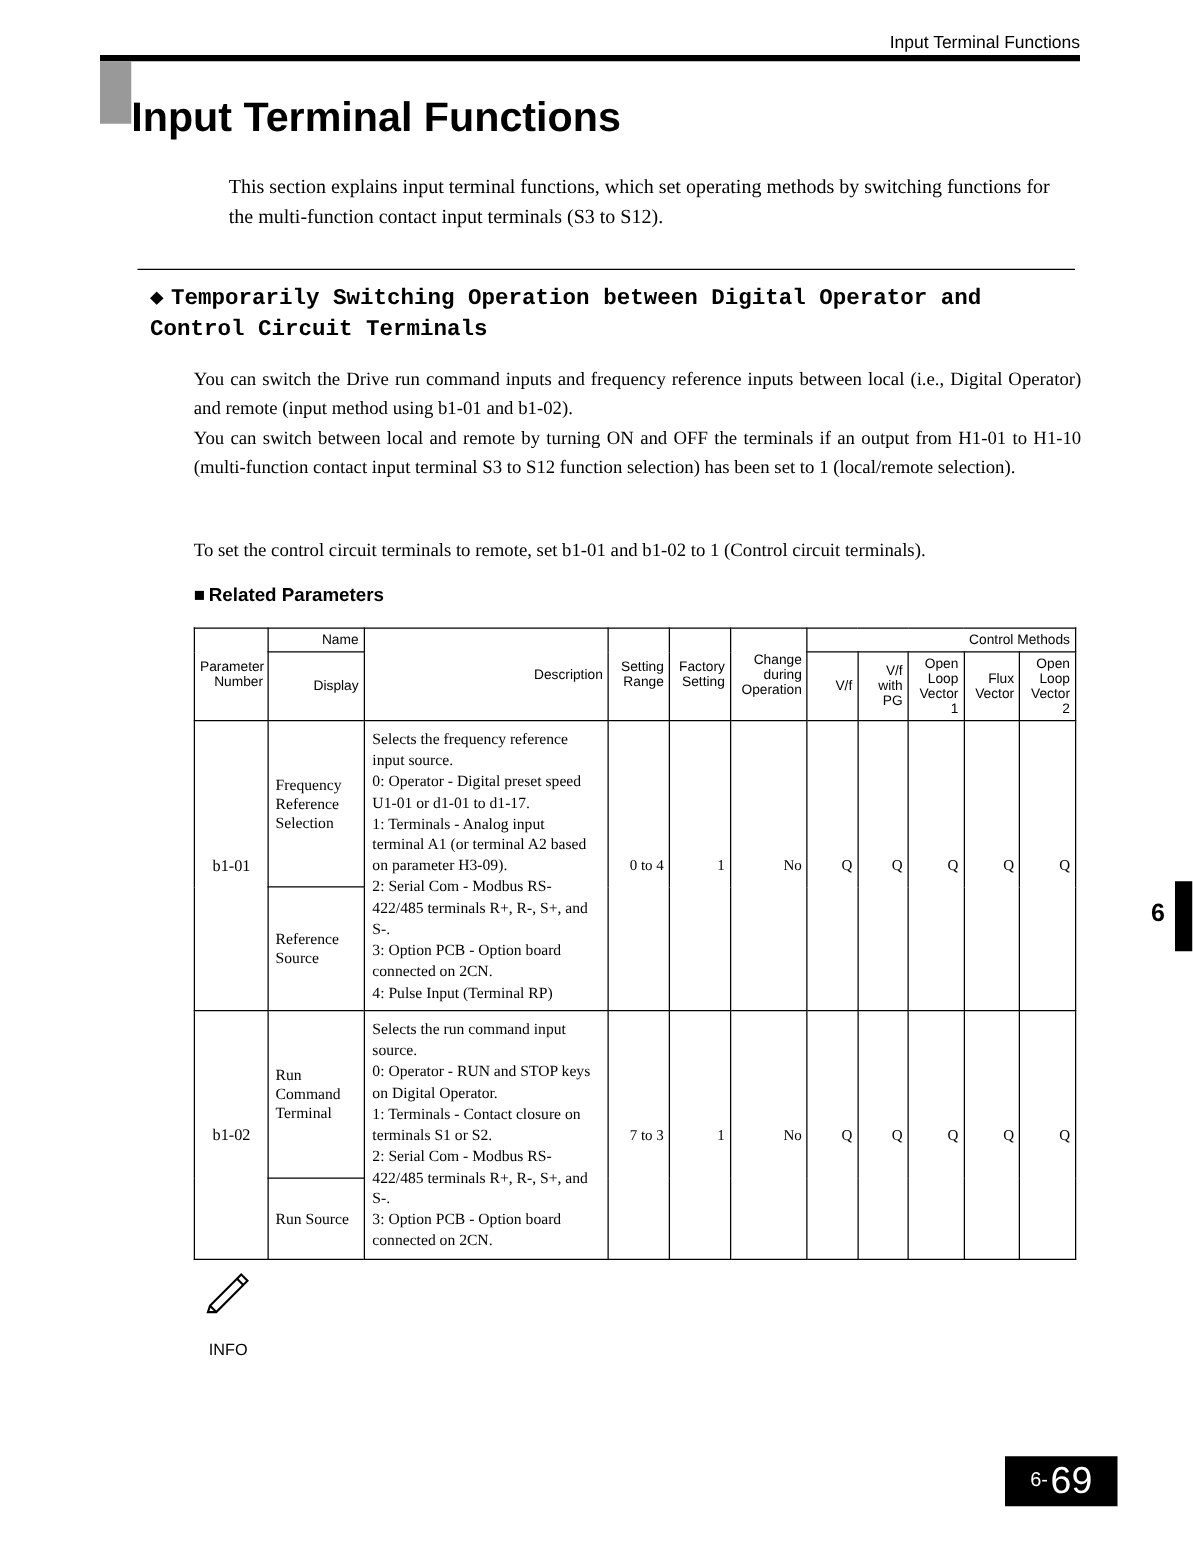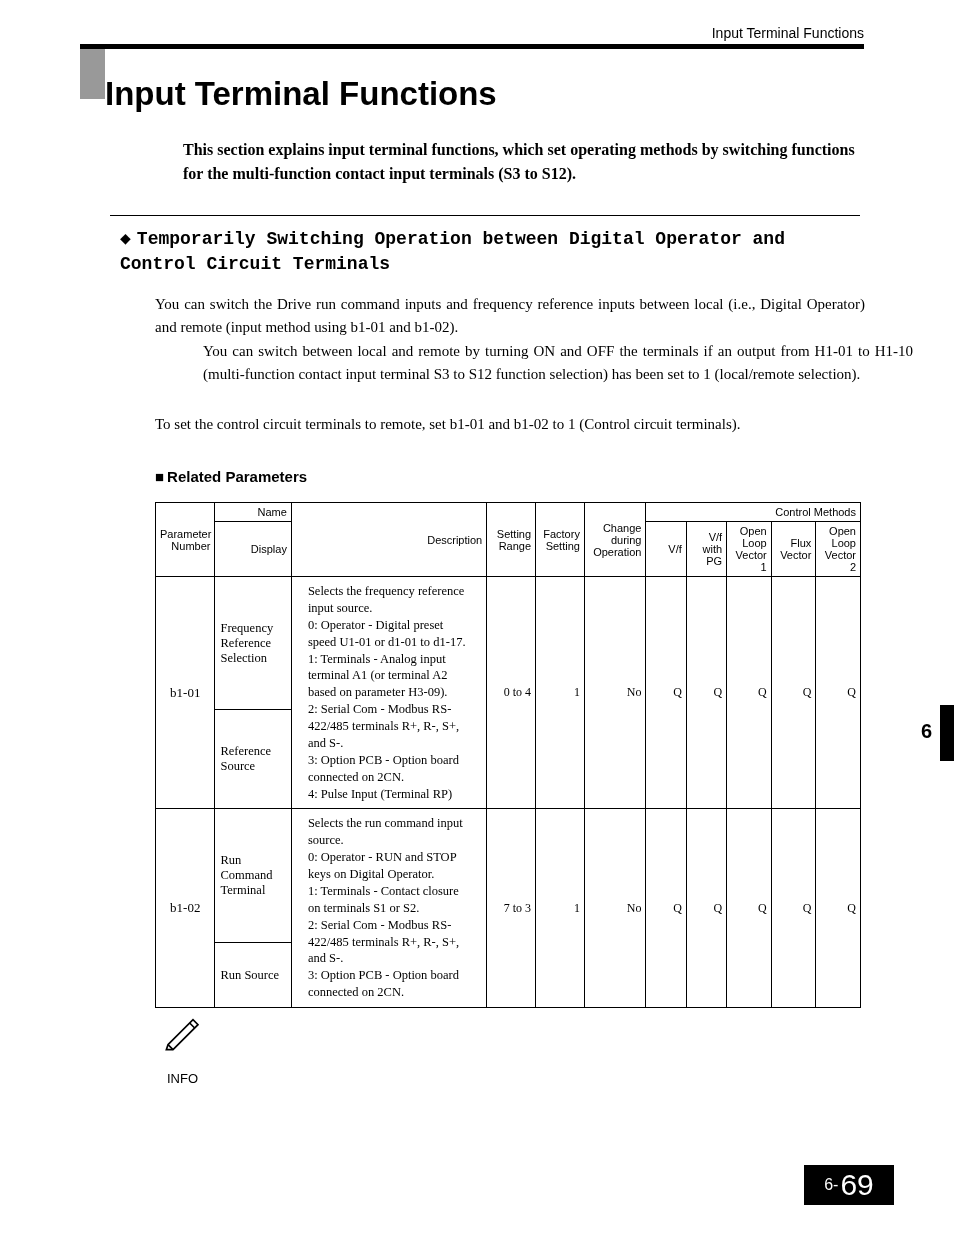--- a/index.html
+++ b/index.html
@@ -1,36 +1,36 @@
 <!DOCTYPE html>
 <html><head>
 <meta charset="utf-8">
 <style>
   html,body{margin:0;padding:0;background:#fff;color:#000;}
   body{width:954px;min-height:1235px;font-family:"Times New Roman",serif;position:relative;}
   .top-bar{position:absolute;left:80px;top:44px;width:784px;height:5px;background:#000;}
   .gray-block-top{position:absolute;left:80px;top:49px;width:25px;height:50px;background:#999;}
   .header-label{position:absolute;right:90px;top:25px;font-family:Arial,Helvetica,sans-serif;font-size:14px;}
   .main-title{position:absolute;left:105px;top:75px;font-family:Arial,Helvetica,sans-serif;font-size:33px;font-weight:bold;}
-  .intro{position:absolute;left:183px;top:138px;width:680px;font-size:16px;line-height:1.5;font-weight:bold;}
+  .intro{position:absolute;left:183px;top:138px;width:680px;font-size:16px;line-height:1.5;}
   .hr-line{position:absolute;left:110px;top:215px;width:750px;height:1px;background:#000;}
   .subheading{position:absolute;left:120px;top:227px;width:740px;font-family:Liberation Mono, monospace;font-size:18px;font-weight:bold;line-height:1.4;}
   .subheading .dia{font-size:18px;margin-right:6px;}
   .para1{position:absolute;left:155px;top:293px;width:710px;font-size:15px;line-height:1.55;text-align:justify;}
-  .para2{position:absolute;left:155px;top:340px;width:710px;font-size:15px;line-height:1.55;text-align:justify;margin-left:48px;}
-  .para3{position:absolute;left:155px;top:413px;width:710px;font-size:15px;line-height:1.55;}
+  .para2{position:absolute;left:155px;top:340px;width:710px;font-size:15px;line-height:1.55;text-align:justify;}
+  .para3{position:absolute;left:155px;top:430px;width:710px;font-size:15px;line-height:1.55;}
   .related-heading{position:absolute;left:155px;top:468px;font-family:Arial,Helvetica,sans-serif;font-size:15px;font-weight:bold;}
   .related-heading .sq{margin-right:3px;}
 
   .tbl-wrap{position:absolute;left:155px;top:502px;width:706px;}
   table{border-collapse:collapse;width:100%;table-layout:fixed;}
   table,th,td{border:1px solid #000;}
   th,td{font-size:12px;padding:3px 4px;vertical-align:middle;text-align:right;font-family:"Times New Roman",serif;}
   th{font-family:Arial,Helvetica,sans-serif;font-weight:normal;font-size:11px;}
-  .desc-cell{text-align:left;font-size:12.5px;line-height:1.35;padding:6px 16px;margin-left:20px;}
+  .desc-cell{text-align:left;font-size:12.5px;line-height:1.35;padding:6px 6px;margin-left:20px;}
   .name-cell{text-align:left;font-size:12.5px;padding:6px 5px;margin-left:14px;}
   .param-cell{text-align:center;font-size:13px;}
   col.c-param{width:56px;}
   col.c-name{width:72px;}
   col.c-desc{width:184px;}
   col.c-srange{width:46px;}
   col.c-fset{width:46px;}
   col.c-chg{width:58px;}
   col.c-m{width:38px;}
   col.c-m2{width:38px;}

